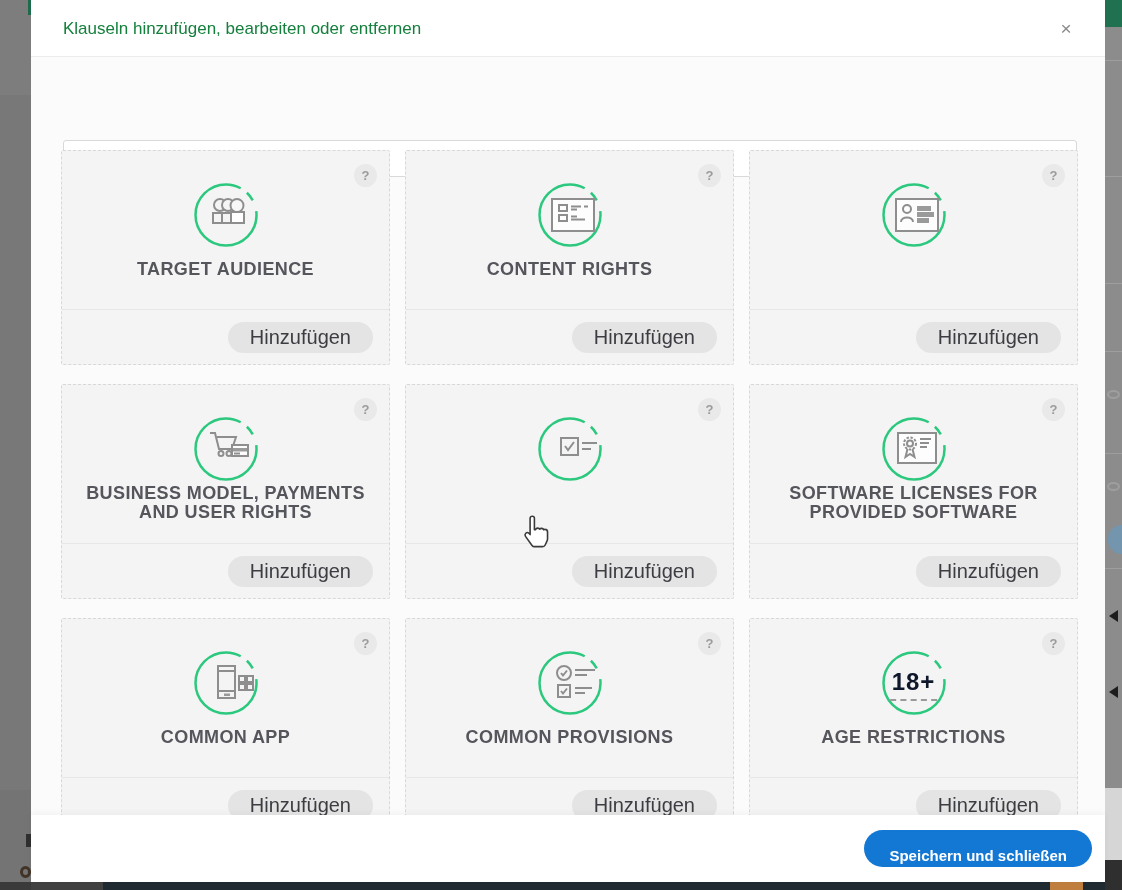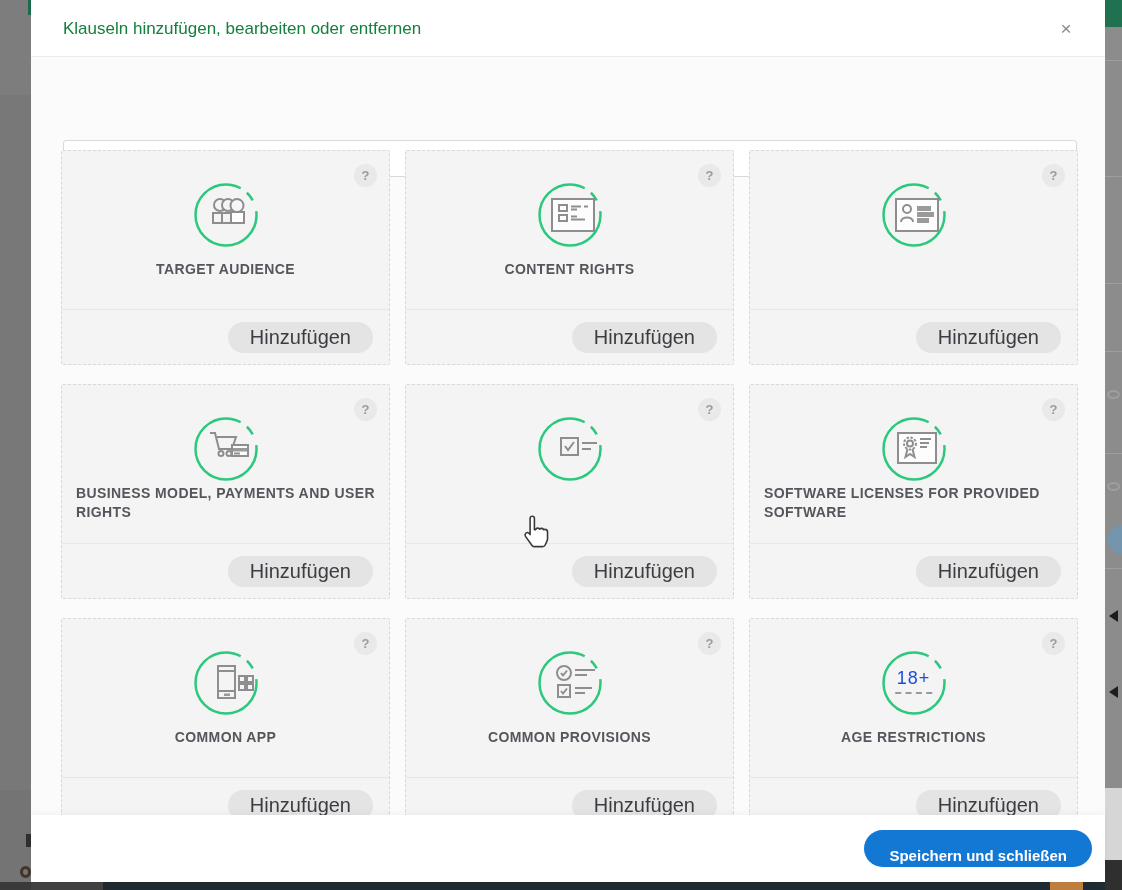--- a/index.html
+++ b/index.html
@@ -44,24 +44,24 @@
 
   .cards-grid{position:absolute;left:30px;top:93px;display:grid;grid-template-columns:repeat(3,329px);
     grid-auto-rows:215px;column-gap:15px;row-gap:19px;}
 
   .card{position:relative;background:#f4f4f4;border:1px dashed #d8d8d8;border-radius:2px;cursor:pointer;}
   .help-badge{position:absolute;top:13px;right:12px;width:23px;height:23px;border-radius:50%;border:0;background:#e9e9e9;
     color:#9b9b9b;font-size:13px;font-weight:bold;line-height:23px;text-align:center;padding:0;cursor:pointer;}
   .icon-wrap{position:absolute;left:50%;top:31px;width:66px;height:66px;margin-left:-33px;}
   .icon-wrap .arc{position:absolute;left:0;top:0;}
   .icon-wrap .glyph{position:absolute;left:10px;top:14px;}
-  .age-text{position:absolute;left:50%;top:18px;transform:translateX(-50%);font-size:18px;font-weight:normal;color:#1d4ed8;
+  .age-text{position:absolute;left:50%;top:18px;transform:translateX(-50%);font-size:24px;font-weight:bold;color:#0f172a;
     letter-spacing:1px;padding:0 2px 3px 2px;border-bottom:2px dashed #9a9a9a;}
   .card-label{position:absolute;left:14px;right:14px;top:96px;height:44px;display:flex;align-items:center;justify-content:center;
-    font-size:14px;font-weight:bold;color:#55565c;letter-spacing:.4px;line-height:19px;}
+    text-align:center;font-size:18px;font-weight:bold;color:#55565c;letter-spacing:.4px;line-height:19px;}
   .card-divider{position:absolute;left:0;right:0;top:158px;height:1px;background:#e7e7e7;}
   .card-footer{position:absolute;left:0;right:0;top:159px;bottom:0;}
   .add-btn{position:absolute;right:16px;top:12px;height:31px;padding:0 22px;border:0;border-radius:16px;background:#e4e4e4;
     color:#3c3d42;font-size:20px;cursor:pointer;}
 
   .modal-footer{position:absolute;left:0;top:815px;width:100%;height:67px;background:#fff;box-shadow:0 -2px 6px rgba(0,0,0,.04);}
   .save-btn{position:absolute;right:13px;top:15px;height:37px;padding:17px 25px;border:0;border-radius:19px;background:#1377d4;
     color:#fff;font-size:15px;font-weight:bold;cursor:pointer;}
 
   .cursor{position:absolute;left:521px;top:514px;pointer-events:none;}

